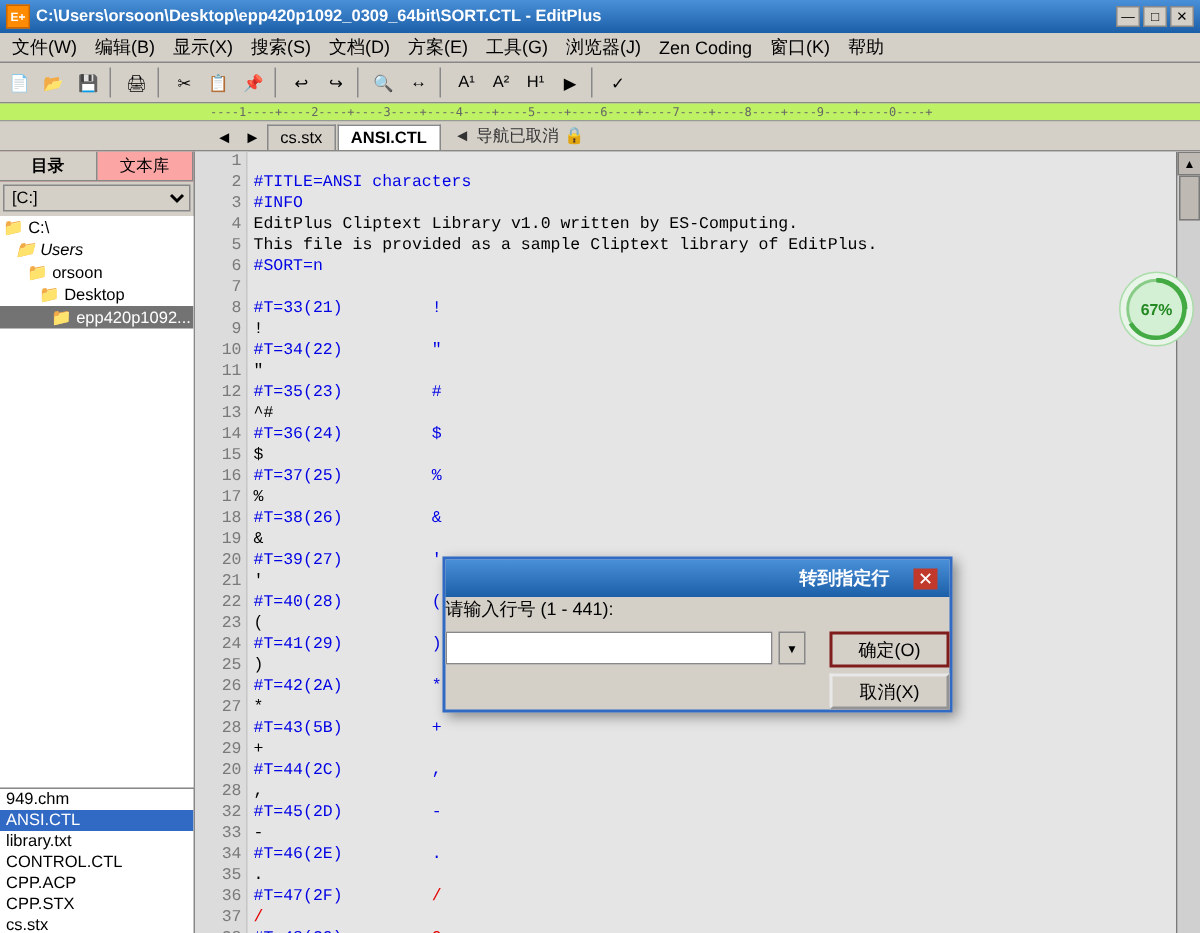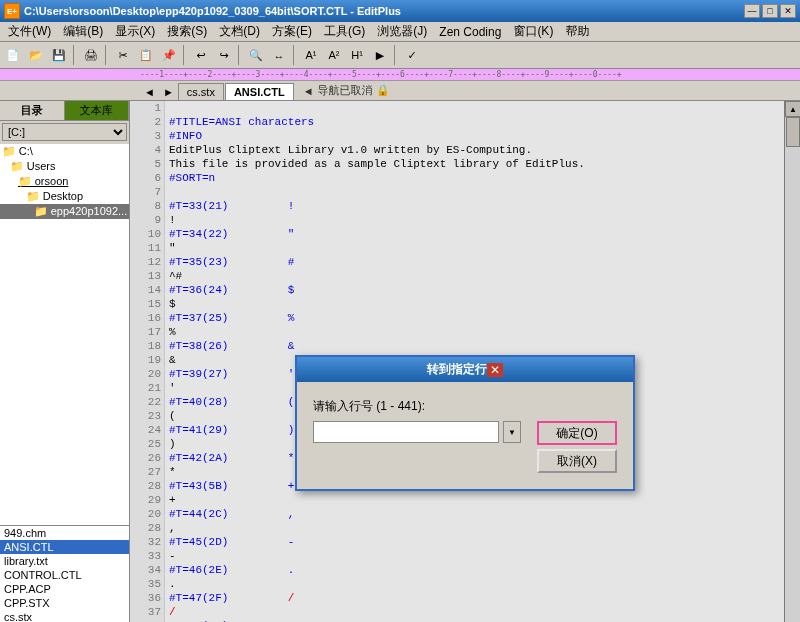--- a/index.html
+++ b/index.html
@@ -15,22 +15,22 @@
     
     
     .menu-bar { background: #d4d0c8; height: 20px; display: flex; align-items: center; padding: 0 2px; border-bottom: 1px solid #888; }
     .menu-item { padding: 2px 6px; font-size: 12px; cursor: pointer; height: 18px; display: flex; align-items: center; }
     
     
     .toolbar-area { background: #d4d0c8; padding: 2px; border-bottom: 1px solid #888; }
     .toolbar { display: flex; align-items: center; gap: 1px; flex-wrap: wrap; }
     .tb-btn { width: 22px; height: 22px; background: #d4d0c8; border: 1px solid transparent; display: flex; align-items: center; justify-content: center; cursor: pointer; font-size: 11px; }
     .tb-sep { width: 4px; height: 20px; border-left: 1px solid #888; margin: 0 2px; }
-    .ruler-bar { background: #f0abfc; height: 12px; border-bottom: 1px solid #999; font-size: 8px; display: flex; align-items: center; padding-left: 140px; color: #666; letter-spacing: 0px; overflow: hidden; font-family: monospace; }
-    .panel-tabs { display: flex; background: #4d7c0f; border-bottom: 1px solid #888; justify-content: center; }
+    .ruler-bar { background: #bef264; height: 12px; border-bottom: 1px solid #999; font-size: 8px; display: flex; align-items: center; padding-left: 140px; color: #666; letter-spacing: 0px; overflow: hidden; font-family: monospace; }
+    .panel-tabs { display: flex; background: #fca5a5; border-bottom: 1px solid #888; justify-content: center; }
     .panel-tab { flex: 1; text-align: center; padding: 2px 4px; font-size: 11px; cursor: pointer; border-right: 1px solid #888; }
     .panel-tab.active { background: #d4d0c8; font-weight: bold; }
     .tree-area { flex: 1; overflow: auto; background: white; }
     .tree-node { display: flex; align-items: center; padding: 1px 2px; cursor: pointer; font-size: 11px; white-space: nowrap; }
     .tree-node.selected { background: #737373; color: white; }
     .drive-selector { background: #d4d0c8; border: 1px solid #888; font-size: 11px; padding: 1px; width: 100%; margin-bottom: 1px; }
     
     
     .file-list { background: white; overflow-y: auto; border-right: 1px solid #888; width: 130px; }
     .file-item { padding: 1px 4px; font-size: 11px; cursor: pointer; white-space: nowrap; overflow: hidden; text-overflow: ellipsis; }
@@ -55,29 +55,29 @@
     
     .tab-bar { background: #d4d0c8; height: 20px; display: flex; align-items: flex-end; border-bottom: 1px solid #888; padding-left: 140px; }
     .editor-tab { padding: 2px 8px; font-size: 11px; border: 1px solid #888; border-bottom: none; background: #d4d0c8; cursor: pointer; margin-right: 1px; }
     .editor-tab.active { background: white; font-weight: bold; }
     .tab-arrow { padding: 2px 4px; font-size: 11px; cursor: pointer; }
     .tab-info { font-size: 11px; padding: 2px 8px; color: #333; display: flex; align-items: center; gap: 4px; }
     
     
     .dialog-overlay { position: absolute; top: 0; left: 0; right: 0; bottom: 0; background: rgba(0,0,0,0.1); z-index: 100; display: flex; align-items: center; justify-content: center; }
     .dialog { background: #d4d0c8; border: 2px solid #316ac5; box-shadow: 3px 3px 8px rgba(0,0,0,0.4); width: 340px; }
-    .dialog-title { background: linear-gradient(to bottom, #4a90d9, #1a5fa8); color: white; padding: 4px 8px; font-size: 12px; font-weight: bold; display: flex; justify-content: center; align-items: center; }
+    .dialog-title { background: linear-gradient(to bottom, #4a90d9, #1a5fa8); color: white; padding: 4px 8px; font-size: 12px; font-weight: bold; display: flex; justify-content: flex-end; align-items: center; gap: 16px; }
     .dialog-close { color: white; cursor: pointer; font-size: 12px; background: #c0392b; border: none; width: 16px; height: 14px; display: flex; align-items: center; justify-content: center; }
-    .dialog-body { padding: 16px; }
+    .dialog-body { }
     .dialog-label { font-size: 12px; margin-bottom: 6px; }
     .dialog-input-row { display: flex; align-items: center; gap: 4px; margin-bottom: 12px; }
     .dialog-input { flex: 1; height: 22px; border: 1px solid #888; background: white; padding: 2px 4px; font-size: 12px; }
     .dialog-dropdown-btn { width: 18px; height: 22px; background: #d4d0c8; border: 1px solid #888; display: flex; align-items: center; justify-content: center; cursor: pointer; font-size: 8px; }
     .dialog-btn { width: 80px; height: 24px; background: #d4d0c8; border: 2px outset #e8e8e8; font-size: 12px; cursor: pointer; display: flex; align-items: center; justify-content: center; }
-    .dialog-btn.default { border: 2px solid #ec4899; }
+    .dialog-btn.default { border: 2px solid #7f1d1d; }
     .dialog-content-row { display: flex; gap: 8px; position: relative; }
     
     
     .progress-circle { position: fixed; right: 10px; top: 130px; width: 50px; height: 50px; z-index: 200; }
     .circle-container { background: #e8f5e8; border-radius: 50%; border: 1px solid #aaddaa; width: 50px; height: 50px; display: flex; align-items: center; justify-content: center; overflow: hidden; }
     
     .left-container { display: flex; flex-direction: column; width: 130px; border-right: 1px solid #888; }
     .outer-layout { display: flex; flex: 1; overflow: hidden; }
   </style>
 </head>
@@ -163,24 +163,24 @@
       <select class="drive-selector">
         <option>[C:]</option>
       </select>
     </div>
 
     <div class="tree-area">
       <div class="tree-node">
         <span style="margin-left:0px;">📁 C:\</span>
       </div>
       <div class="tree-node">
-        <span style="margin-left:8px;">📁 Users</span>
+        <span style="margin-left:8px;font-style:italic;">📁 Users</span>
       </div>
       <div class="tree-node">
-        <span style="margin-left:16px;text-decoration:underline;">📁 orsoon</span>
+        <span style="margin-left:16px;">📁 orsoon</span>
       </div>
       <div class="tree-node">
         <span style="margin-left:24px;">📁 Desktop</span>
       </div>
       <div class="tree-node selected">
         <span style="margin-left:32px;">📁 epp420p1092...</span>
       </div>
     </div>
 
     <div class="file-list" style="height:220px;border-top:1px solid #888;">
@@ -313,14 +313,24 @@
             </div>
             <div style="display:flex;flex-direction:column;gap:4px;margin-left:8px;">
               <button class="dialog-btn default">确定(O)</button>
               <button class="dialog-btn">取消(X)</button>
             </div>
           </div>
         </div>
       </div>
     </div>
 
+    <div class="progress-circle" style="position:absolute;top:80px;right:4px;width:50px;height:50px;">
+      <div class="circle-container">
+        <svg width="50" height="50" viewBox="0 0 50 50">
+          <circle cx="25" cy="25" r="20" fill="#d4f0d4" stroke="#88cc88" stroke-width="2"></circle>
+          <path d="M25 5 A20 20 0 0 1 45 25" fill="none" stroke="#44aa44" stroke-width="3"></path>
+          <path d="M25 5 A20 20 0 1 1 7 35" fill="none" stroke="#44aa44" stroke-width="3"></path>
+          <text x="25" y="29" text-anchor="middle" font-size="11" font-weight="bold" fill="#228822">67%</text>
+        </svg>
+      </div>
+    </div>
   </div>
 </div>
 
 </body></html>

